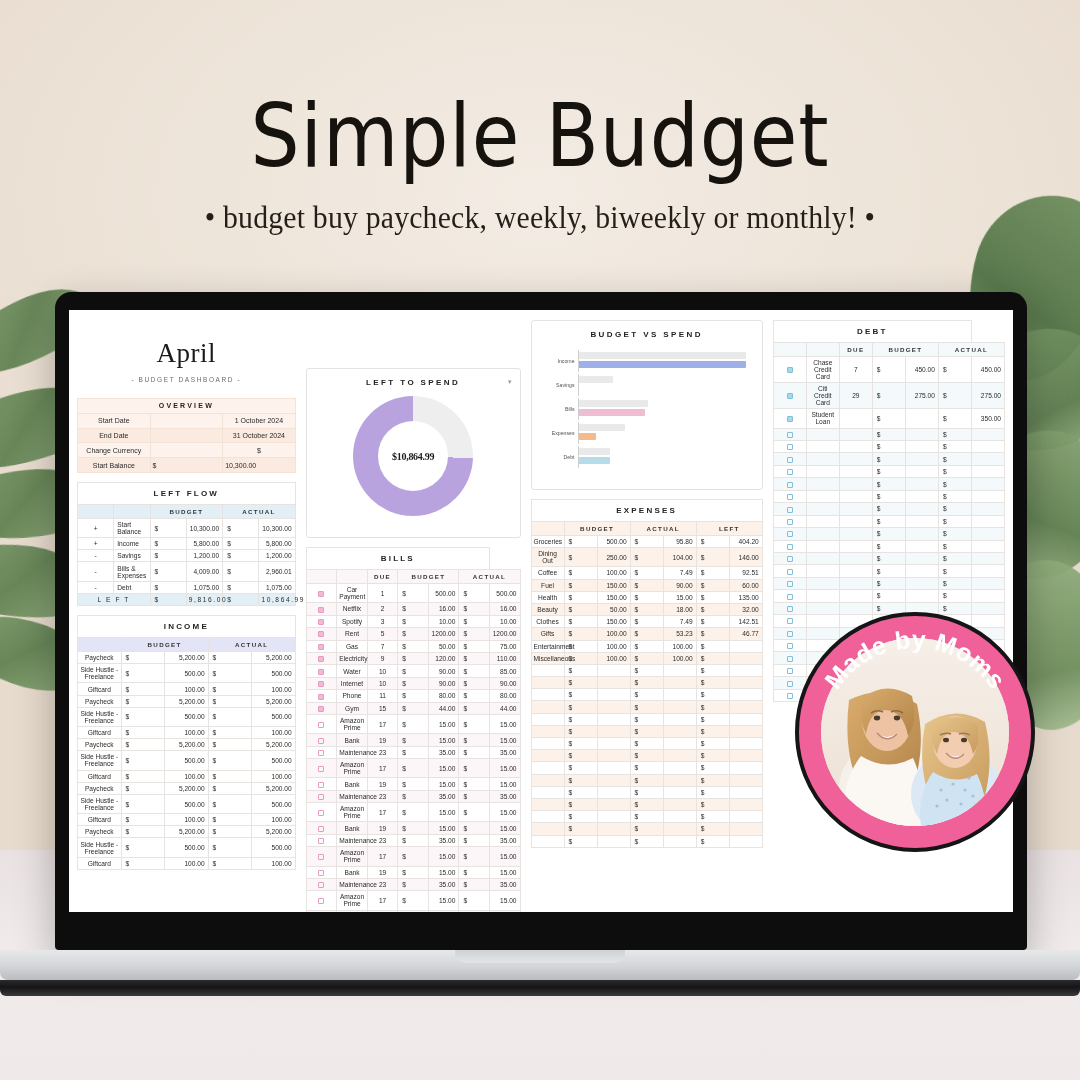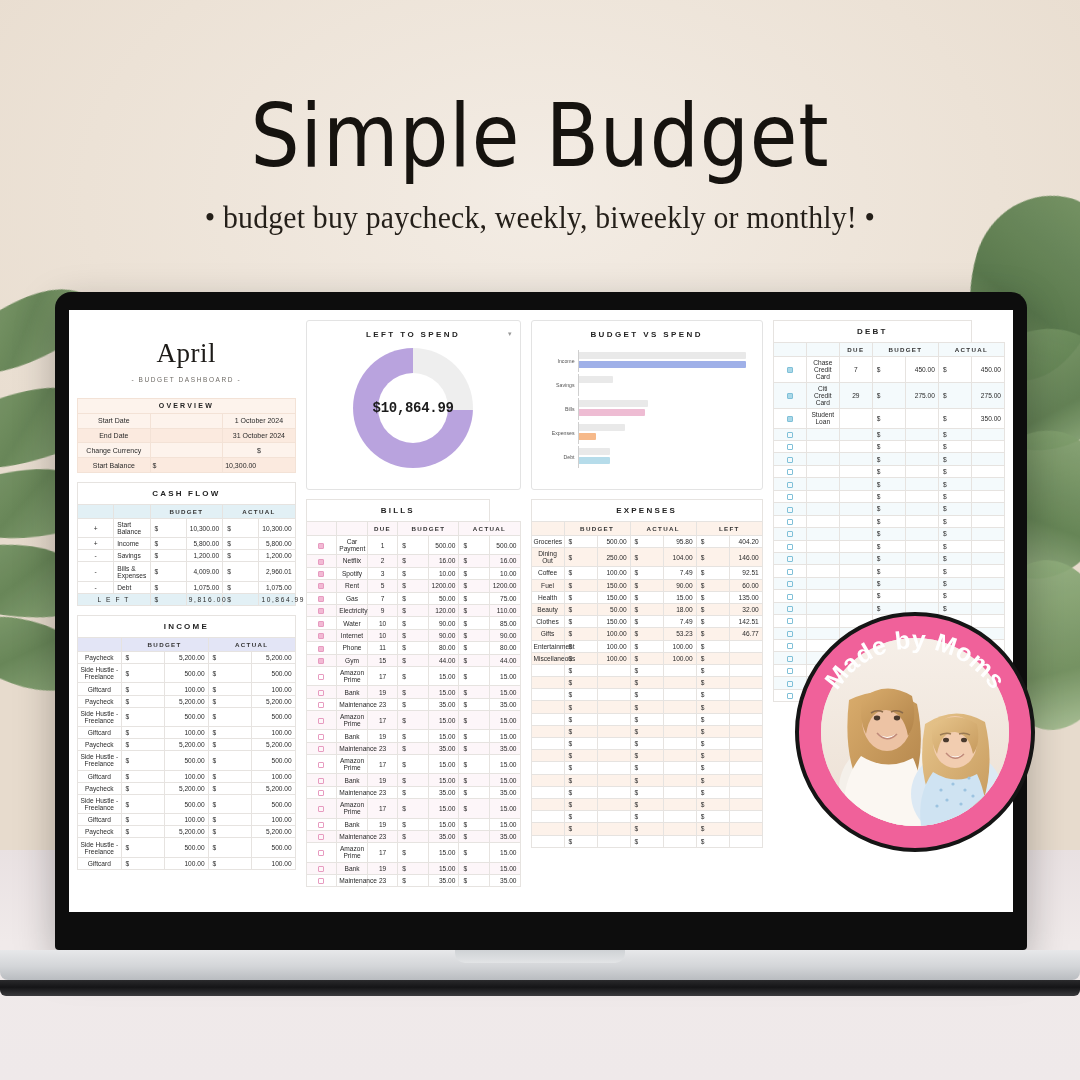--- a/index.html
+++ b/index.html
@@ -69,21 +69,21 @@
   .laptop-foot {
     width: 1080px; margin-left: -55px; height: 16px;
     background: linear-gradient(180deg,#2a2a2c 0%, #151517 45%, #3a3a3d 100%);
     border-radius: 0 0 6px 6px;
   }
 
   
   .sheet { display: flex; padding: 10px 8px 0 8px; gap: 10px; font-size: 8px; color: #2a2a2a; }
   .col { display: flex; flex-direction: column; gap: 9px; }
   .col-1 { width: 226px; }
-  .col-2 { width: 222px; }
+  .col-2 { width: 222px; margin-top: 48px; }
   .col-3 { width: 240px; }
   .col-4 { width: 240px; }
 
   
   .month-head { text-align: center; padding: 18px 0 6px; }
   .month-name { font-family: "Liberation Serif", serif; font-size: 27px; color: #1d1b18; letter-spacing: .5px; }
   .month-sub { font-size: 6.5px; letter-spacing: 1.6px; color: #6e6a65; margin-top: 7px; }
 
   
   table { width: 100%; border-collapse: collapse; table-layout: fixed; }
@@ -153,22 +153,22 @@
   .donut-wrap { display: flex; justify-content: center; align-items: center; height: 130px; }
   .donut {
     width: 120px; height: 120px; border-radius: 50%;
     background: conic-gradient(#eeeeee 0deg 92deg, #b9a3de 92deg 360deg);
     display: flex; align-items: center; justify-content: center; position: relative;
   }
   .donut::after {
     content: ""; position: absolute; width: 70px; height: 70px; border-radius: 50%; background: #fff;
   }
   .donut-label {
-    position: relative; z-index: 2; font-size: 14px; font-weight: 700;
-    color: #1b1b1b; font-family: Liberation Mono, monospace; letter-spacing: -.3px; text-align: right;
+    position: relative; z-index: 2; font-size: 10px; font-weight: 700;
+    color: #1b1b1b; font-family: Liberation Serif, serif; letter-spacing: -.3px; text-align: right;
   }
 
   
   .bars { padding: 6px 10px 4px 6px; position: relative; }
   .bar-row { display: flex; align-items: center; height: 24px; }
   .bar-label { width: 40px; font-size: 5.2px; text-align: right; padding-right: 3px; color: #555; }
   .bar-track { flex: 1; position: relative; border-left: 1px solid #cfcfcf; padding-left: 0; height: 22px; }
   .bar { position: absolute; left: 0; height: 7px; border-radius: 0 1px 1px 0; }
   .bar.budget { top: 2px; background: #e9e9e9; }
   .bar.actual { top: 11px; }
@@ -252,21 +252,21 @@
     <td class="c" style="width:48%">Start Balance</td>
     <td class="cur">$</td>
     <td class="l">10,300.00</td>
   </tr>
               </tbody>
           </table>
 
           <table class="cf">
             <tbody>
                 <tr>
-                  <td class="tbl-title cf-title" colspan="6">CASH FLOW</td>
+                  <td class="tbl-title cf-title" colspan="6">LEFT FLOW</td>
                 </tr>
             <tr class="sub-head">
               <td style="width:10px"></td>
                   <td></td>
               <td colspan="2">BUDGET</td>
               <td colspan="2">ACTUAL</td>
             </tr>
             </tbody>
               <tbody id="cf-body">
   <tr>

